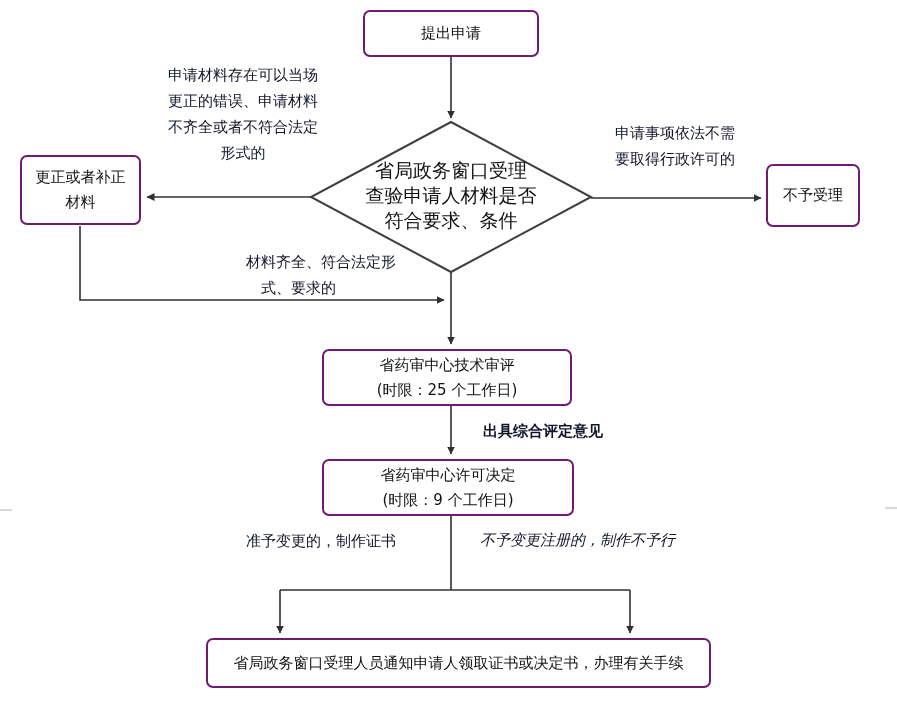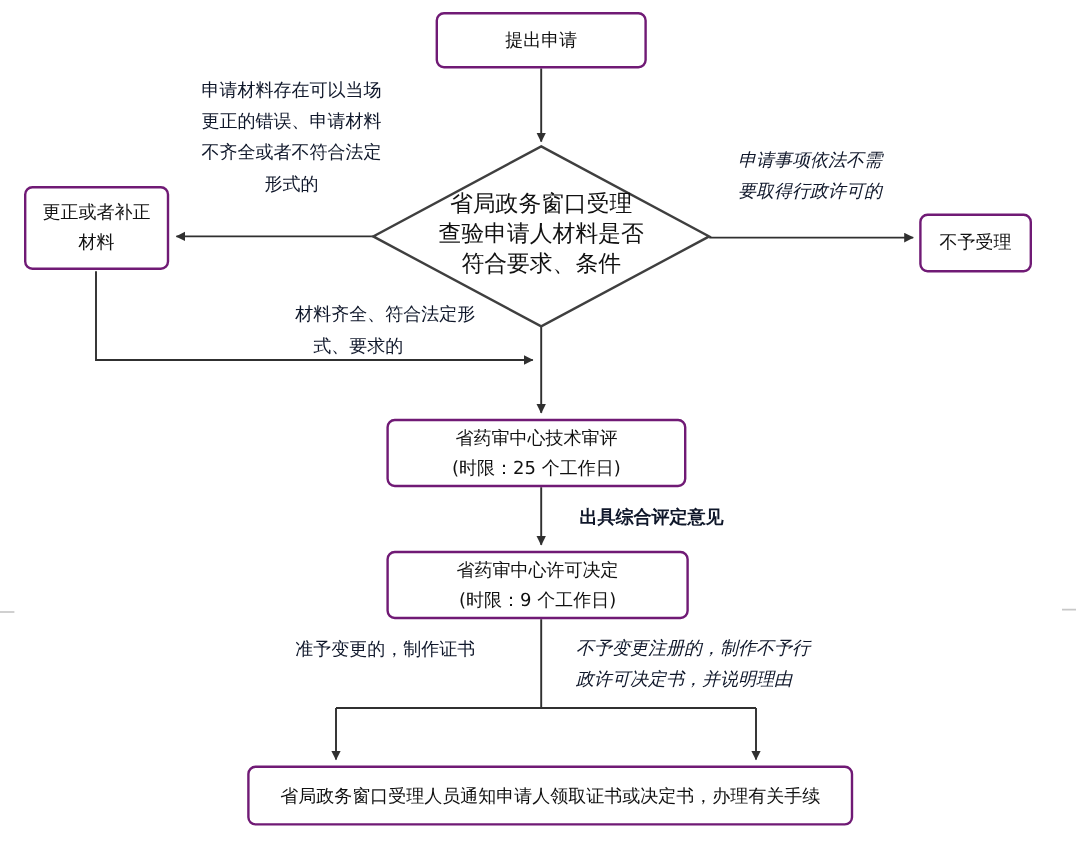--- a/index.html
+++ b/index.html
@@ -88,21 +88,21 @@
 
   <div class="node" style="left:363px; top:10px; width:176px; height:47px;">
     <div>提出申请</div>
   </div>
 
   <div class="node" style="left:20px; top:155px; width:121px; height:70px;">
     <div>更正或者补正</div>
     <div>材料</div>
   </div>
 
-  <div class="node" style="left:766px; top:178px; width:94px; height:49px;">
+  <div class="node" style="left:766px; top:164px; width:94px; height:63px;">
     <div>不予受理</div>
   </div>
 
   <div class="node" style="left:322px; top:349px; width:250px; height:57px;">
     <div>省药审中心技术审评</div>
     <div>(时限：25 个工作日)</div>
   </div>
 
   <div class="node" style="left:322px; top:459px; width:252px; height:57px;">
     <div>省药审中心许可决定</div>
@@ -113,36 +113,35 @@
     <div>省局政务窗口受理人员通知申请人领取证书或决定书，办理有关手续</div>
   </div>
 
   <div class="flabel center" style="left:168px; top:62px; width:150px;">
     <div>申请材料存在可以当场</div>
     <div>更正的错误、申请材料</div>
     <div>不齐全或者不符合法定</div>
     <div>形式的</div>
   </div>
 
-  <div class="flabel" style="left:615px; top:120px;font-style:italic;">
+  <div class="flabel" style="left:615px; top:120px;">
     <div>申请事项依法不需</div>
     <div>要取得行政许可的</div>
   </div>
 
   <div class="flabel" style="left:246px; top:249px;">
     <div>材料齐全、符合法定形</div>
     <div style="padding-left:15px;">式、要求的</div>
   </div>
 
   <div class="flabel" style="left:483px; top:418px;font-weight:bold;">
     <div>出具综合评定意见</div>
   </div>
 
   <div class="flabel" style="left:246px; top:528px;">
     <div>准予变更的，制作证书</div>
   </div>
 
   <div class="flabel" style="left:480px; top:527px;font-style:italic;">
     <div>不予变更注册的，制作不予行</div>
-    <div>政许可决定书，并说明理由</div>
   </div>
 
 </div>
 
 </body></html>

